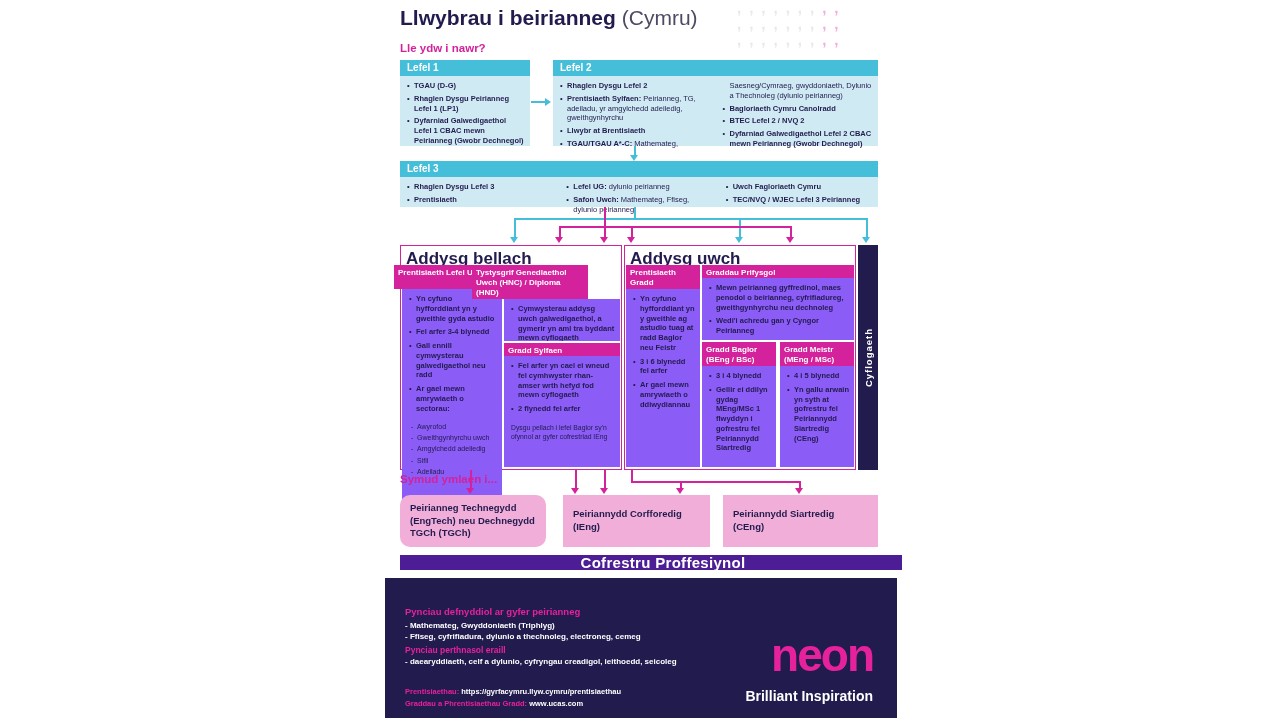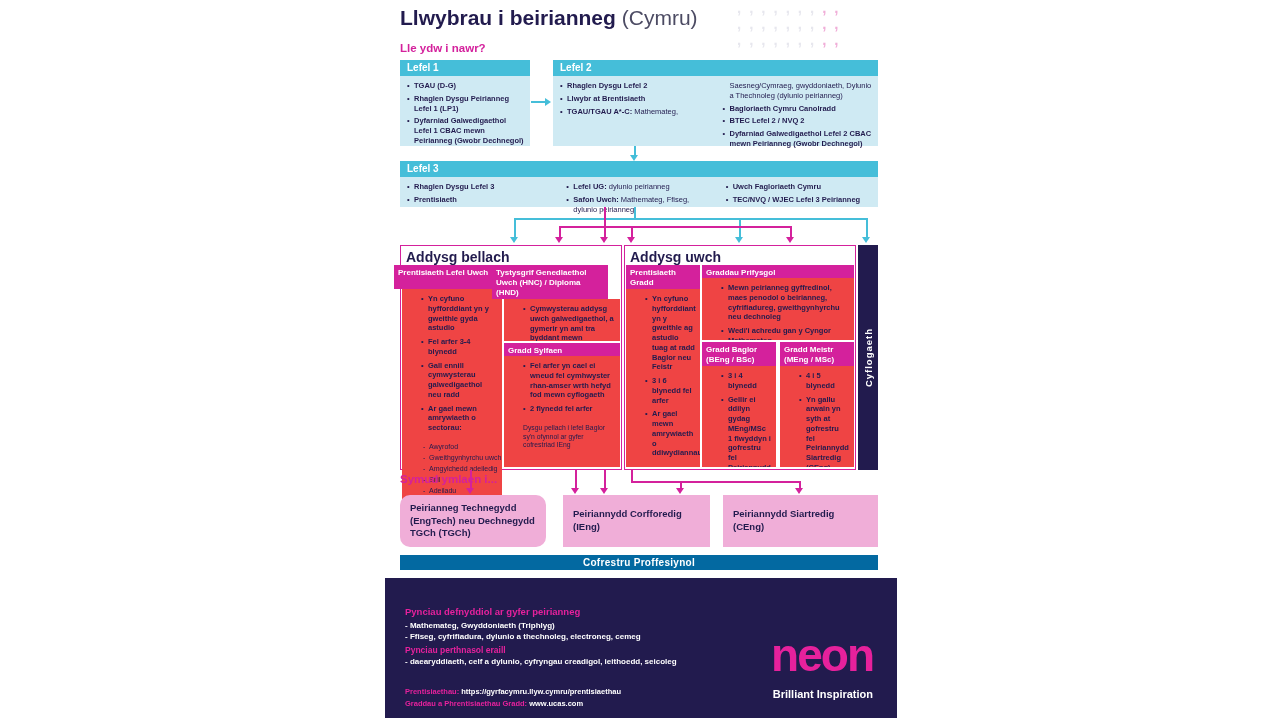--- a/index.html
+++ b/index.html
@@ -26,50 +26,50 @@
   ul.bul{margin:0;padding:5px 5px 4px 7px;list-style:none;}
   .bul li{position:relative;padding-left:7px;margin-bottom:3px;font-size:7.5px;line-height:1.3;
           color:#221B4E;font-weight:bold;}
   .bul li::before{content:"\2022";position:absolute;left:0;top:0;}
   .bul li .t{font-weight:normal;}
   .bul li.nb{font-weight:normal;}
   .bul li.nb::before{content:"";}
 
   
   .sect{background:#fff;border:1px solid #D4219C;box-sizing:border-box;}
-  .sect-title{font-size:14px;font-weight:bold;color:#221B4E;padding:3px 5px;}
+  .sect-title{font-size:17px;font-weight:bold;color:#221B4E;padding:3px 5px;}
 
   .col-hdr{background:#D4219C;color:#fff;font-weight:bold;font-size:8px;padding:3px 4px;
            box-sizing:border-box;line-height:1.25;}
-  .col-body{background:#ef4444;box-sizing:border-box;overflow:hidden;padding-left:12px;}
+  .col-body{background:#8b5cf6;box-sizing:border-box;overflow:hidden;}
   .col-body .bul li{margin-bottom:4px;}
   ul.dash{margin:1px 0 0;padding:0 0 0 9px;list-style:none;}
   .dash li{position:relative;padding-left:6px;margin-bottom:2px;font-size:7px;font-weight:normal;line-height:1.3;}
   .dash li::before{content:"-";position:absolute;left:0;top:0;}
   .note{font-size:6.8px;font-weight:normal;padding:2px 5px 0 7px;line-height:1.3;}
 
   
   .vbar{background:#221B4E;display:flex;align-items:center;justify-content:center;}
   .vbar span{writing-mode:vertical-rl;transform:rotate(180deg);color:#fff;font-weight:bold;
              font-size:9.5px;letter-spacing:1px;}
 
   
   .outcome{background:#F0AED8;display:flex;align-items:center;padding:6px 10px;box-sizing:border-box;
            font-size:9.5px;font-weight:bold;color:#221B4E;line-height:1.35;}
 
-  .regbar{background:#0369a1;color:#fff;font-weight:bold;font-size:10px;display:flex;
-          align-items:center;justify-content:center;letter-spacing:.3px;}
+  .regbar{background:#4c1d95;color:#fff;font-weight:bold;font-size:15px;display:flex;
+          align-items:center;justify-content:center;letter-spacing:.3px;padding-left:24px;}
 
   
   .footer{background:#221B4E;}
   .f-mag{color:#E6219C;font-weight:bold;}
   .f-white{color:#ffffff;font-weight:bold;}
   .fs95{font-size:9.5px;} .fs85{font-size:8.5px;} .fs8{font-size:8px;} .fs75{font-size:7.5px;}
   .logo{color:#E6219C;font-weight:bold;font-size:46px;letter-spacing:-2px;line-height:1;text-align:right;}
-  .tagline{color:#fff;font-weight:bold;font-size:11px;text-align:right;}
+  .tagline{color:#fff;font-weight:bold;font-size:14px;text-align:right;}
 
   
   .vl{position:absolute;width:2px;}
   .hl{position:absolute;height:2px;}
   .bg-c{background:#45BED9;} .bg-m{background:#D4219C;}
   .ad{position:absolute;width:0;height:0;border-left:4px solid transparent;border-right:4px solid transparent;border-top:6px solid;}
   .ad.c{border-top-color:#45BED9;} .ad.m{border-top-color:#D4219C;}
   .ar{position:absolute;width:0;height:0;border-top:4px solid transparent;border-bottom:4px solid transparent;border-left:6px solid #45BED9;}
 </style>
 </head>
@@ -99,20 +99,21 @@
     </ul>
   </div>
 
   <div class="hl bg-c" style="left:531px;top:101px;width:14px;"></div>
   <div class="ar" style="left:545px;top:98px;"></div>
 
   <div class="abs lvl-hdr" style="left:553px;top:60px;width:325px;height:16px;">Lefel 2</div>
   <div class="abs lvl-body" style="left:553px;top:76px;width:325px;height:70px;">
     <ul class="bul">
       <li><b>Rhaglen Dysgu Lefel 2</b><span class="t"></span></li>
+      <li><b>Prentisiaeth Sylfaen:</b><span class="t"> Peirianneg, TG, adeiladu, yr amgylchedd adeiledig, gweithgynhyrchu</span></li>
       <li><b>Llwybr at Brentisiaeth</b><span class="t"></span></li>
       <li><b>TGAU/TGAU A*-C:</b><span class="t"> Mathemateg,</span></li>
     </ul>
     <ul class="bul">
       <li class="nb">Saesneg/Cymraeg, gwyddoniaeth, Dylunio a Thechnoleg (dylunio peirianneg)</li>
       <li>Bagloriaeth Cymru Canolradd</li>
       <li>BTEC Lefel 2 / NVQ 2</li>
       <li>Dyfarniad Galwedigaethol Lefel 2 CBAC mewn Peirianneg (Gwobr Dechnegol)</li>
     </ul>
   </div>
@@ -168,21 +169,21 @@
     </ul>
     <ul class="dash">
       <li>Awyrofod</li>
       <li>Gweithgynhyrchu uwch</li>
       <li>Amgylchedd adeiledig</li>
       <li>Sifil</li>
       <li>Adeiladu</li>
 
     </ul>
   </div>
-  <div class="abs col-hdr" style="left:492px;top:265px;width:116px;height:34px;">Tystysgrif Genedlaethol Uwch (HNC) / Diploma (HND)</div>
+  <div class="abs col-hdr" style="left:472px;top:265px;width:116px;height:34px;">Tystysgrif Genedlaethol Uwch (HNC) / Diploma (HND)</div>
   <div class="abs col-body" style="left:504px;top:299px;width:116px;height:42px;">
     <ul class="bul">
       <li>Cymwysterau addysg uwch galwedigaethol, a gymerir yn aml tra byddant mewn cyflogaeth</li>
 
     </ul>
   </div>
   <div class="abs col-hdr" style="left:504px;top:343px;width:116px;height:13px;">Gradd Sylfaen</div>
   <div class="abs col-body" style="left:504px;top:356px;width:116px;height:111px;">
     <ul class="bul">
       <li>Fel arfer yn cael ei wneud fel cymhwyster rhan-amser wrth hefyd fod mewn cyflogaeth</li>
@@ -199,21 +200,21 @@
     <ul class="bul">
       <li>Yn cyfuno hyfforddiant yn y gweithle ag astudio tuag at radd Baglor neu Feistr</li>
       <li>3 i 6 blynedd fel arfer</li>
       <li>Ar gael mewn amrywiaeth o ddiwydiannau</li>
     </ul>
   </div>
   <div class="abs col-hdr" style="left:702px;top:265px;width:152px;height:13px;">Graddau Prifysgol</div>
   <div class="abs col-body" style="left:702px;top:278px;width:152px;height:62px;">
     <ul class="bul">
       <li>Mewn peirianneg gyffredinol, maes penodol o beirianneg, cyfrifiadureg, gweithgynhyrchu neu dechnoleg</li>
-      <li>Wedi'i achredu gan y Cyngor Mathemateg</li>
+      <li>Wedi'i achredu gan y Cyngor Peirianneg</li>
     </ul>
   </div>
   <div class="abs col-hdr" style="left:702px;top:342px;width:74px;height:24px;">Gradd Baglor (BEng / BSc)</div>
   <div class="abs col-body" style="left:702px;top:366px;width:74px;height:101px;">
     <ul class="bul">
       <li>3 i 4 blynedd</li>
       <li>Gellir ei ddilyn gydag MEng/MSc 1 flwyddyn i gofrestru fel Peiriannydd Siartredig</li>
     </ul>
   </div>
   <div class="abs col-hdr" style="left:780px;top:342px;width:74px;height:24px;">Gradd Meistr (MEng / MSc)</div>

